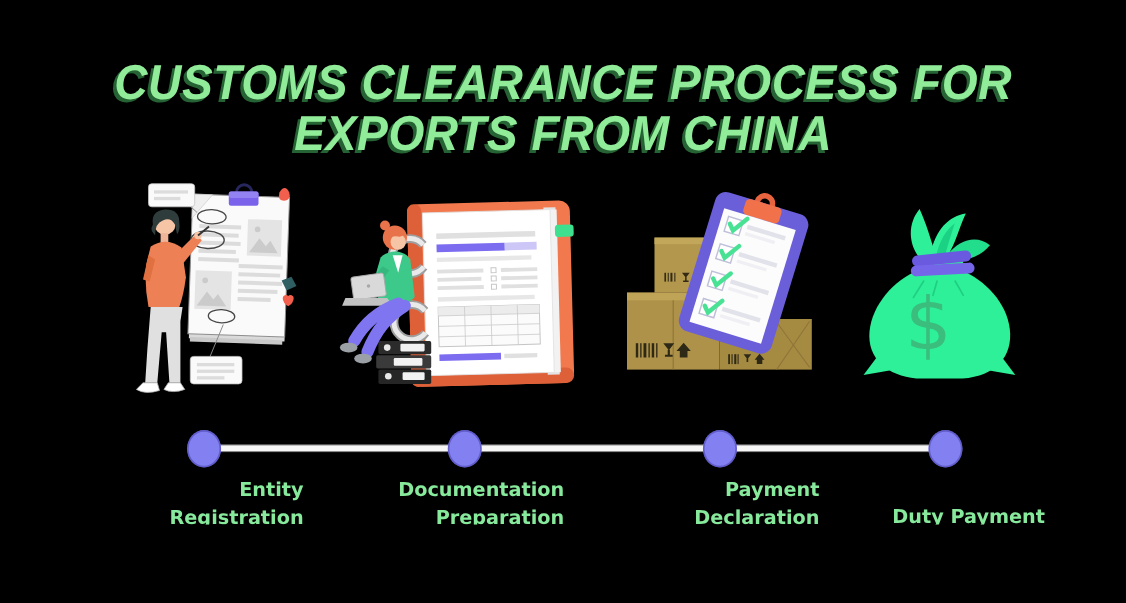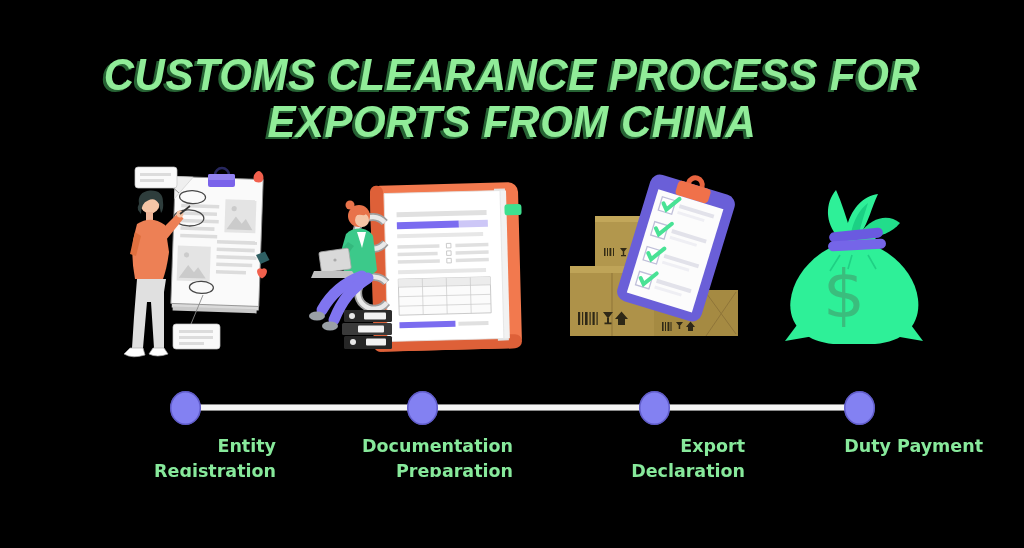--- a/index.html
+++ b/index.html
@@ -46,21 +46,21 @@
     background:var(--dot_purple);
     box-shadow:inset 0 0 0 1.5px rgba(70,64,170,0.55);
   }
   .dot-1{left:170px;} .dot-2{left:407px;} .dot-3{left:639px;} .dot-4{left:844px;}
   .step-label{
     position:absolute;top:434px;width:180px;
     text-align:right;
     font-weight:bold;font-size:17.5px;line-height:25px;
     color:var(--label_green);
   }
-  .lbl-1{left:96px;} .lbl-2{left:333px;} .lbl-3{left:565px;} .lbl-4{left:803px;}
+  .lbl-1{left:96px;} .lbl-2{left:333px;} .lbl-3{left:565px;} .lbl-4{left:770px;margin-top:24px;}
 </style>
 </head>
 <body>
 
 <div class="canvas">
 
   <h1 class="title">
     <span>CUSTOMS CLEARANCE PROCESS FOR</span>
     <span>EXPORTS FROM CHINA</span>
   </h1>
@@ -297,16 +297,16 @@
   </svg>
 
   <div class="tl-line"></div>
   <div class="tl-dot dot-1"></div>
   <div class="tl-dot dot-2"></div>
   <div class="tl-dot dot-3"></div>
   <div class="tl-dot dot-4"></div>
 
   <div class="step-label lbl-1">Entity Registration</div>
   <div class="step-label lbl-2">Documentation Preparation</div>
-  <div class="step-label lbl-3">Export Declaration</div>
+  <div class="step-label lbl-3">Payment Declaration</div>
   <div class="step-label lbl-4">Duty Payment</div>
 
 </div>
 
 </body></html>

